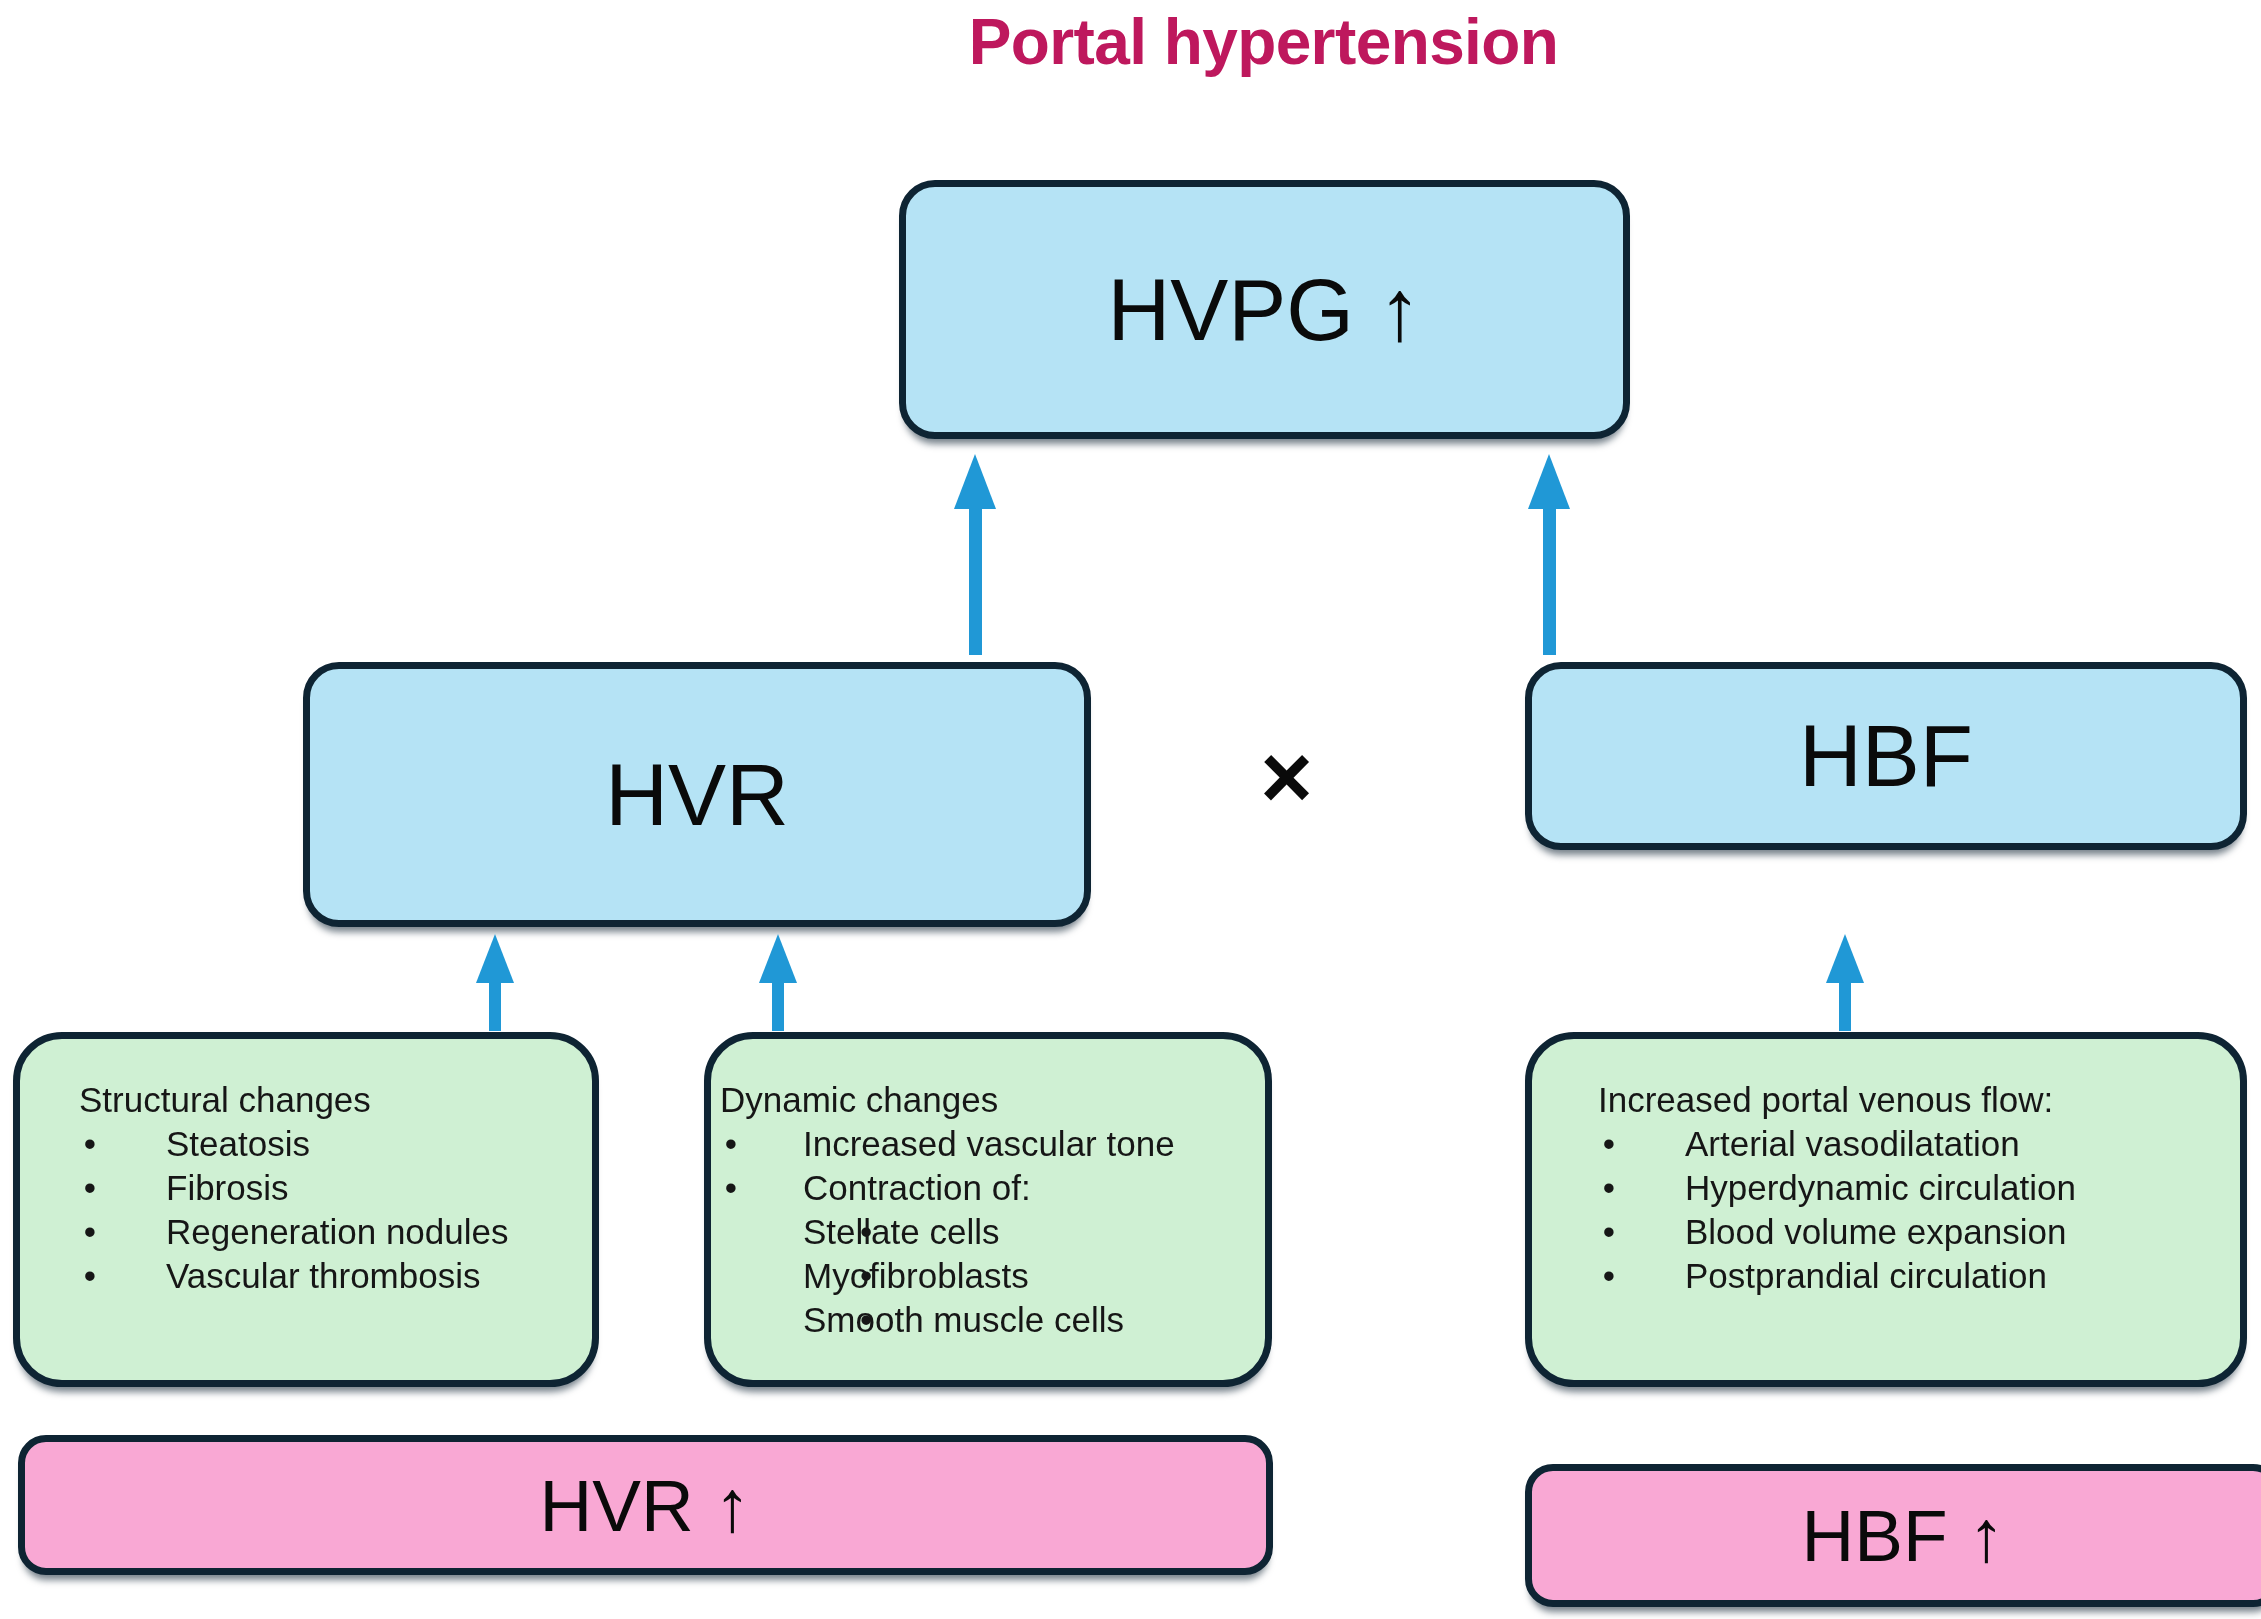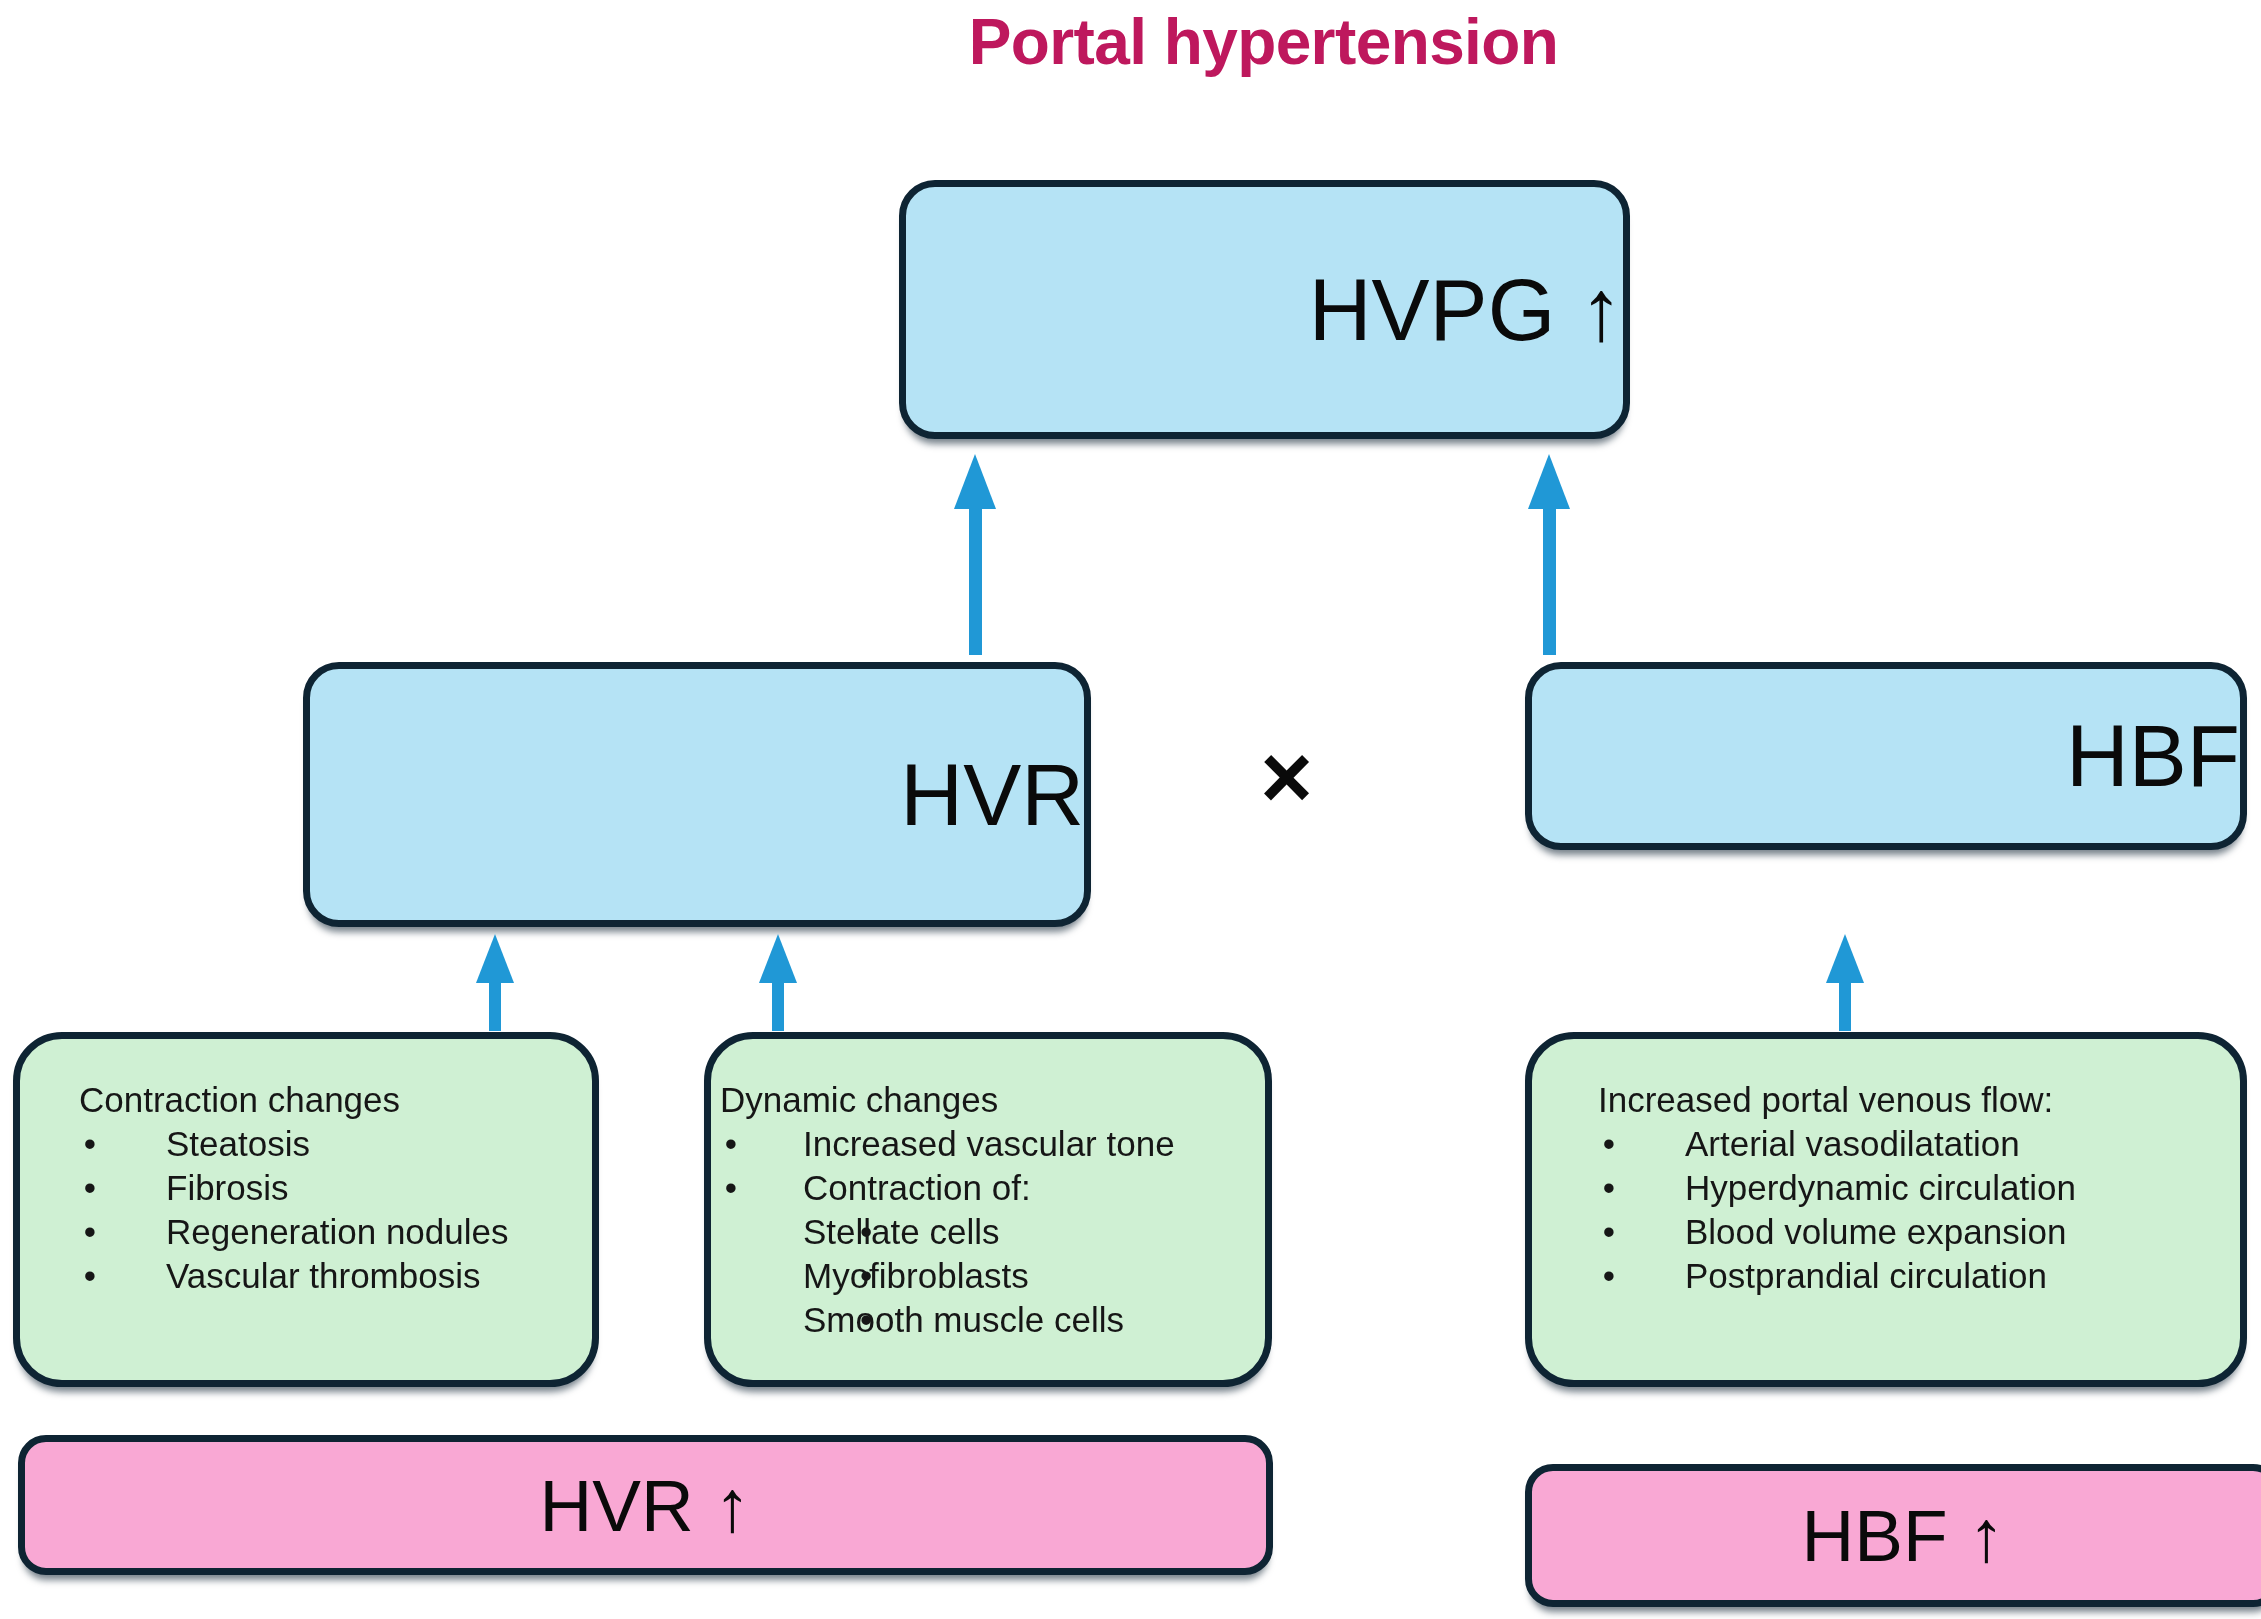--- a/index.html
+++ b/index.html
@@ -17,21 +17,21 @@
     text-align:center;font-size:64px;font-weight:700;color:#be185d;
     letter-spacing:-0.6px;
   }
   
   .box{
     position:absolute;box-sizing:border-box;
     border:7px solid #0e2433;
     box-shadow:0 9.3px 7px -5.2px rgba(10,30,45,.55);
     display:flex;align-items:center;justify-content:center;
   }
-  .blue{background:#b5e3f5;border-radius:36px;justify-content:flex-end;}
+  .blue{background:#b5e3f5;border-radius:36px;}
   .green{background:#cff0d3;border-radius:49px;}
   .bar{background:#f9a8d4;border-radius:28px;}
   .box-label{font-size:87px;color:#0a0a0a;white-space:nowrap;}
   .bar-label{font-size:73px;color:#0a0a0a;white-space:nowrap;}
 
   #hvpg-box{left:899px;top:180px;width:731px;height:259px;}
   #hvr-box {left:303px; top:662px;width:788px;height:265px;}
   #hbf-box {left:1525px;top:662px;width:722px;height:188px;}
 
   #structural-box{left:13.4px;  top:1032px;width:586px;height:355px;}
@@ -117,21 +117,21 @@
     <div class="shaft"></div>
   </div>
   <div class="arrow short" id="arrow-portal-hbf">
     <div class="head"></div>
     <div class="shaft"></div>
   </div>
 
   <div class="box green" id="structural-box"></div>
   <div class="list" id="structural-list">
     <div class="line">
-        <span class="btxt" style="left:0">Contraction changes</span>
+        <span class="btxt" style="left:0">Structural changes</span>
       </div>
     <div class="line">
         <span class="dot">•</span>
         <span class="btxt">Steatosis</span>
       </div>
     <div class="line">
         <span class="dot">•</span>
         <span class="btxt">Fibrosis</span>
       </div>
     <div class="line">

